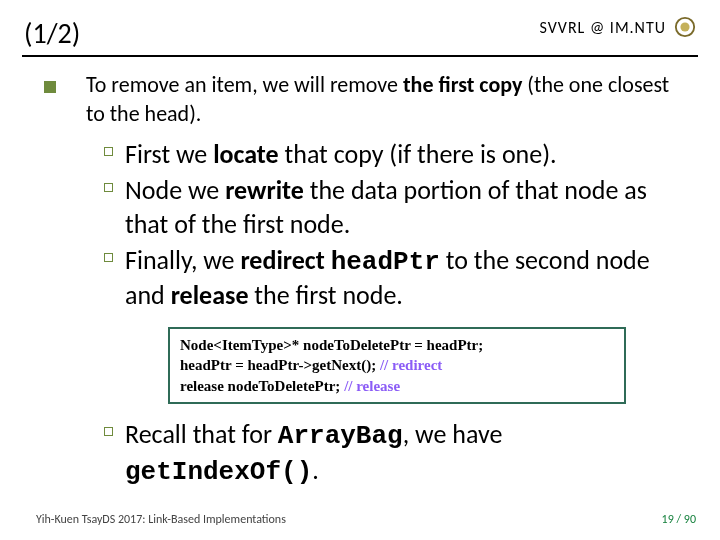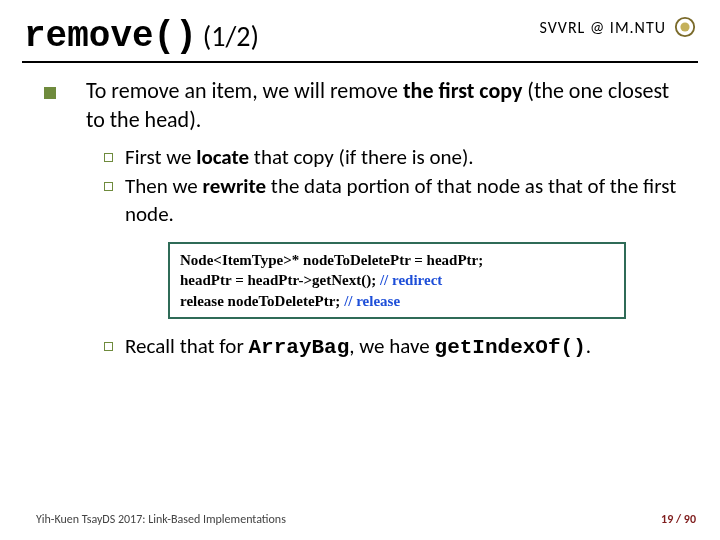--- a/index.html
+++ b/index.html
@@ -77,56 +77,55 @@
     gap: 12px;
     margin-bottom: 2px;
   }
   .sub-square {
     width: 9px; height: 9px;
     border: 1.5px solid #6f8b3d;
     margin-top: 9px;
     flex-shrink: 0;
   }
   .sub-text {
-    font-size: 21px;
+    font-size: 26px;
     line-height: 1.3;
   }
   .bold { font-weight: bold; }
   .mono-inline { font-family: "Courier New", monospace; font-weight: bold; }
   .code-box {
     border: 2px solid #2f6b57;
     margin: 8px 60px 14px 124px;
     padding: 6px 10px;
     font-family: "Times New Roman", serif;
     font-size: 15px;
     font-weight: bold;
     line-height: 1.35;
     white-space: pre-wrap;
   }
-  .code-box .comment { color: #1d4ed8; }
+  .code-box .comment { color: #8b5cf6; }
   .footer {
     position: absolute;
     bottom: 14px;
     left: 12px; right: 0;
     display: flex;
     align-items: center;
     font-size: 12px;
     padding: 0 24px;
     color: #444;
   }
   .footer .left { flex: 0 0 auto; }
   .footer .center { flex: 1 1 auto; }
-  .footer .right { flex: 0 0 auto; color: #7f1d1d; white-space: pre; font-weight: bold; }
+  .footer .right { flex: 0 0 auto; color: #15803d; white-space: pre; }
 </style>
 </head>
 <body>
 
 <div class="header">
   <div class="title-block">
-    <span class="title-code">remove()</span>
     <span class="title-suffix">(1/2)</span>
   </div>
   <div class="header-right">
     <span>SVVRL @ IM.NTU</span>
     <svg class="logo" viewBox="0 0 24 24">
       <circle cx="12" cy="12" r="10" fill="none" stroke="#7a6a2a" stroke-width="2"></circle>
       <circle cx="12" cy="12" r="5" fill="#c4b05a"></circle>
     </svg>
   </div>
 </div>
@@ -144,21 +143,27 @@
   <div class="sub-list">
     <div class="sub-row">
       <div class="sub-square"></div>
       <div class="sub-text">
         <span>First we </span><span class="bold">locate</span><span> that copy (if there is one).</span>
       </div>
     </div>
     <div class="sub-row">
       <div class="sub-square"></div>
       <div class="sub-text">
-        <span>Then we </span><span class="bold">rewrite</span><span> the data portion of that node as that of the first node.</span>
+        <span>Node we </span><span class="bold">rewrite</span><span> the data portion of that node as that of the first node.</span>
+      </div>
+    </div>
+    <div class="sub-row">
+      <div class="sub-square"></div>
+      <div class="sub-text">
+        <span>Finally, we </span><span class="bold">redirect</span><span> </span><span class="mono-inline">headPtr</span><span> to the second node and </span><span class="bold">release</span><span> the first node.</span>
       </div>
     </div>
   </div>
 
   <div class="code-box"><span>Node&lt;ItemType&gt;* nodeToDeletePtr = headPtr;</span>
 <span>headPtr = headPtr-&gt;getNext(); </span><span class="comment">// redirect</span>
 <span>release nodeToDeletePtr; </span><span class="comment">// release</span></div>
 
 
   <div class="sub-list">

